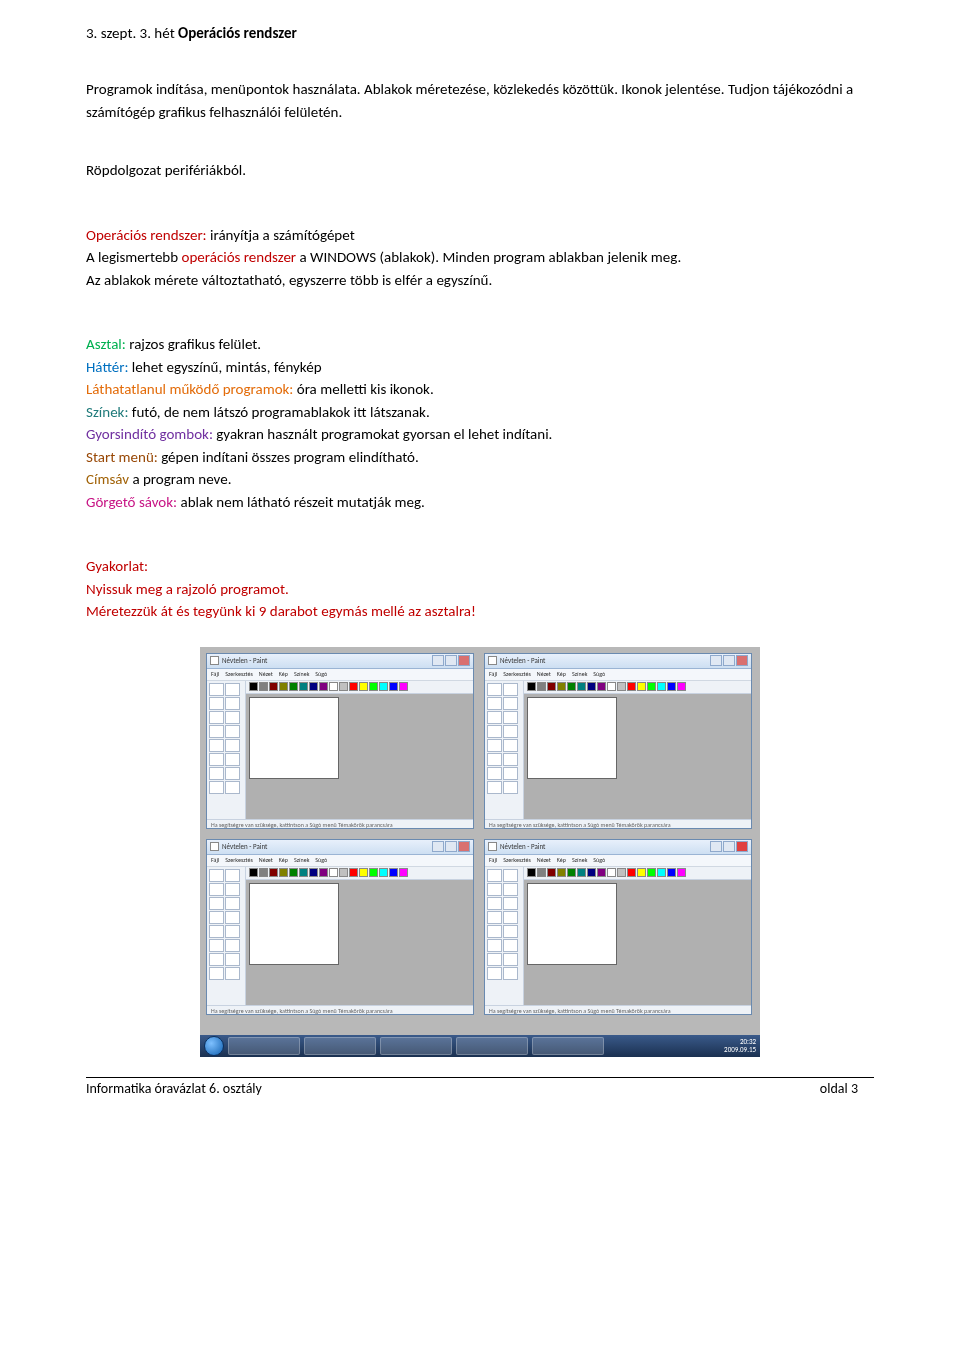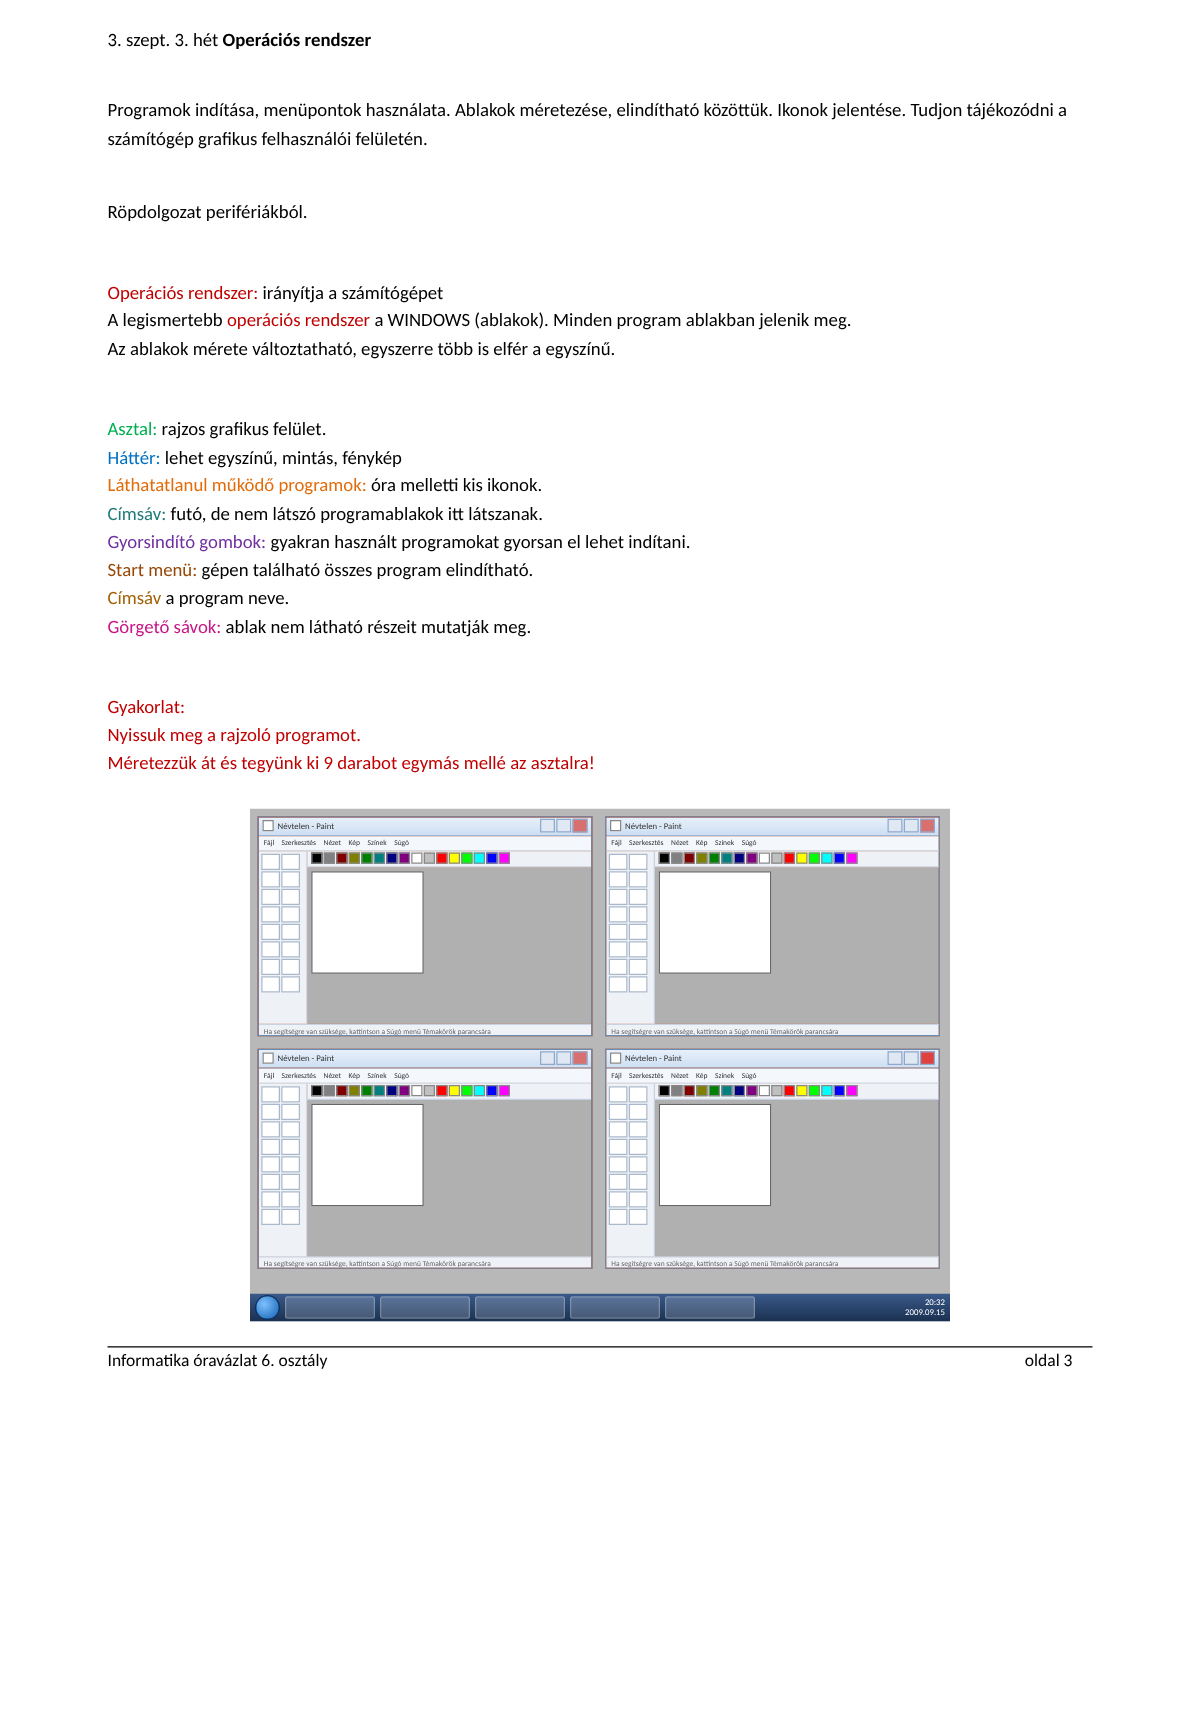--- a/index.html
+++ b/index.html
@@ -40,21 +40,21 @@
   }
   .screenshot {
     width: 560px;
     height: 410px;
     background: #b8b8b8;
     position: relative;
     font-size: 0;
   }
   .paint-win {
     position: absolute;
-    background: #c2410c;
+    background: #bef264;
     border: 1px solid #6a8ab0;
     box-sizing: border-box;
     overflow: hidden;
     text-align: center;
   }
   .w1 { left: 6px; top: 6px; width: 268px; height: 176px; }
   .w2 { left: 284px; top: 6px; width: 268px; height: 176px; }
   .w3 { left: 6px; top: 192px; width: 268px; height: 176px; }
   .w4 { left: 284px; top: 192px; width: 268px; height: 176px; }
   .titlebar {
@@ -163,37 +163,37 @@
 </style>
 </head>
 <body>
 
 <div class="page">
 
   <div class="heading">
     <span>3. szept. 3. hét </span><span class="bold">Operációs rendszer</span>
   </div>
 
-  <p class="para-block">Programok indítása, menüpontok használata. Ablakok méretezése, elindítható közöttük. Ikonok jelentése. Tudjon tájékozódni a számítógép grafikus felhasználói felületén.</p>
+  <p class="para-block">Programok indítása, menüpontok használata. Ablakok méretezése, közlekedés közöttük. Ikonok jelentése. Tudjon tájékozódni a számítógép grafikus felhasználói felületén.</p>
 
   <p class="para-block2">Röpdolgozat perifériákból.</p>
 
   <div class="para-block3">
     <p><span class="term-red">Operációs rendszer:</span><span> irányítja a számítógépet</span></p>
     <p><span>A legismertebb </span><span class="term-red">operációs rendszer</span><span> a WINDOWS (ablakok). Minden program ablakban jelenik meg.</span></p>
     <p>Az ablakok mérete változtatható, egyszerre több is elfér a egyszínű.</p>
   </div>
 
   <div class="para-block3">
     <p><span class="term-green">Asztal:</span><span> rajzos grafikus felület.</span></p>
     <p><span class="term-blue">Háttér:</span><span> lehet egyszínű, mintás, fénykép</span></p>
     <p><span class="term-orange">Láthatatlanul működő programok:</span><span> óra melletti kis ikonok.</span></p>
-    <p><span class="term-teal">Címsáv:</span><span> futó, de nem látszó programablakok itt látszanak.</span></p>
+    <p><span class="term-teal">Színek:</span><span> futó, de nem látszó programablakok itt látszanak.</span></p>
     <p><span class="term-purple">Gyorsindító gombok:</span><span> gyakran használt programokat gyorsan el lehet indítani.</span></p>
-    <p><span class="term-brown">Start menü:</span><span> gépen található összes program elindítható.</span></p>
+    <p><span class="term-brown">Start menü:</span><span> gépen indítani összes program elindítható.</span></p>
     <p><span class="term-dgreen">Címsáv</span><span> a program neve.</span></p>
     <p><span class="term-pink">Görgető sávok:</span><span> ablak nem látható részeit mutatják meg.</span></p>
   </div>
 
   <div>
     <p class="term-red">Gyakorlat:</p>
     <p class="term-red">Nyissuk meg a rajzoló programot.</p>
     <p class="term-red">Méretezzük át és tegyünk ki 9 darabot egymás mellé az asztalra!</p>
   </div>
 

